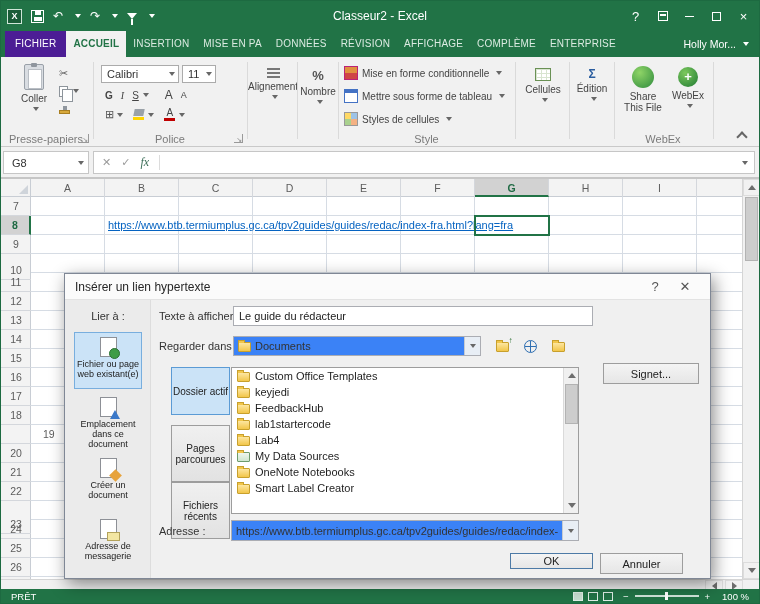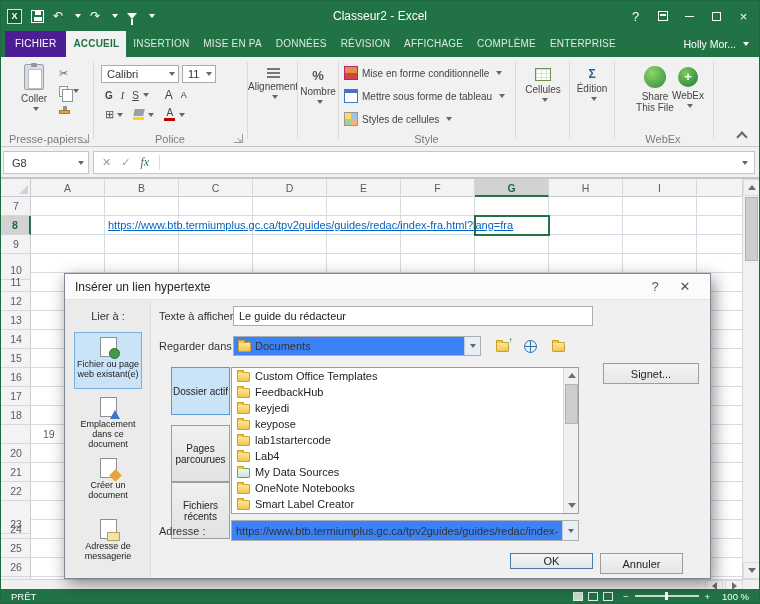--- a/index.html
+++ b/index.html
@@ -324,21 +324,21 @@
     </div>
     <div class="gsep" style="left:568px;"></div>
 
     <div class="rbtn abs" style="left:569px;top:6px;width:44px;">
       <span class="icon-sigma">Σ</span>
       <span class="rlabel">Édition</span>
       <span class="dd"></span>
     </div>
     <div class="gsep" style="left:613px;"></div>
 
-    <div class="rbtn abs" style="left:618px;top:4px;width:48px;margin-left:12px;">
+    <div class="rbtn abs" style="left:618px;top:4px;width:48px;">
       <span class="icon-share"></span>
       <span class="rlabel">Share</span>
       <span class="rlabel" style="margin-top:-3px;">This File</span>
     </div>
     <div class="rbtn abs" style="left:666px;top:5px;width:42px;">
       <span class="icon-webex"></span>
       <span class="rlabel">WebEx</span>
       <span class="dd"></span>
     </div>
     <div class="glabel" style="left:613px;width:98px;">WebEx</div>
@@ -502,29 +502,25 @@
     <div class="list-btn" style="top:151px;height:57px;">Pages parcourues</div>
     <div class="list-btn" style="top:208px;height:57px;">Fichiers récents</div>
 
     <div class="filelist">
       <div class="fitem">
           <span class="folder"></span>
           <span>Custom Office Templates</span>
         </div>
       <div class="fitem">
           <span class="folder"></span>
+          <span>keyjedi</span>
+        </div>
+      <div class="fitem">
+          <span class="folder"></span>
           <span>FeedbackHub</span>
-        </div>
-      <div class="fitem">
-          <span class="folder"></span>
-          <span>keyjedi</span>
-        </div>
-      <div class="fitem">
-          <span class="folder"></span>
-          <span>keypose</span>
         </div>
       <div class="fitem">
           <span class="folder"></span>
           <span>lab1startercode</span>
         </div>
       <div class="fitem">
           <span class="folder"></span>
           <span>Lab4</span>
         </div>
       <div class="fitem">

